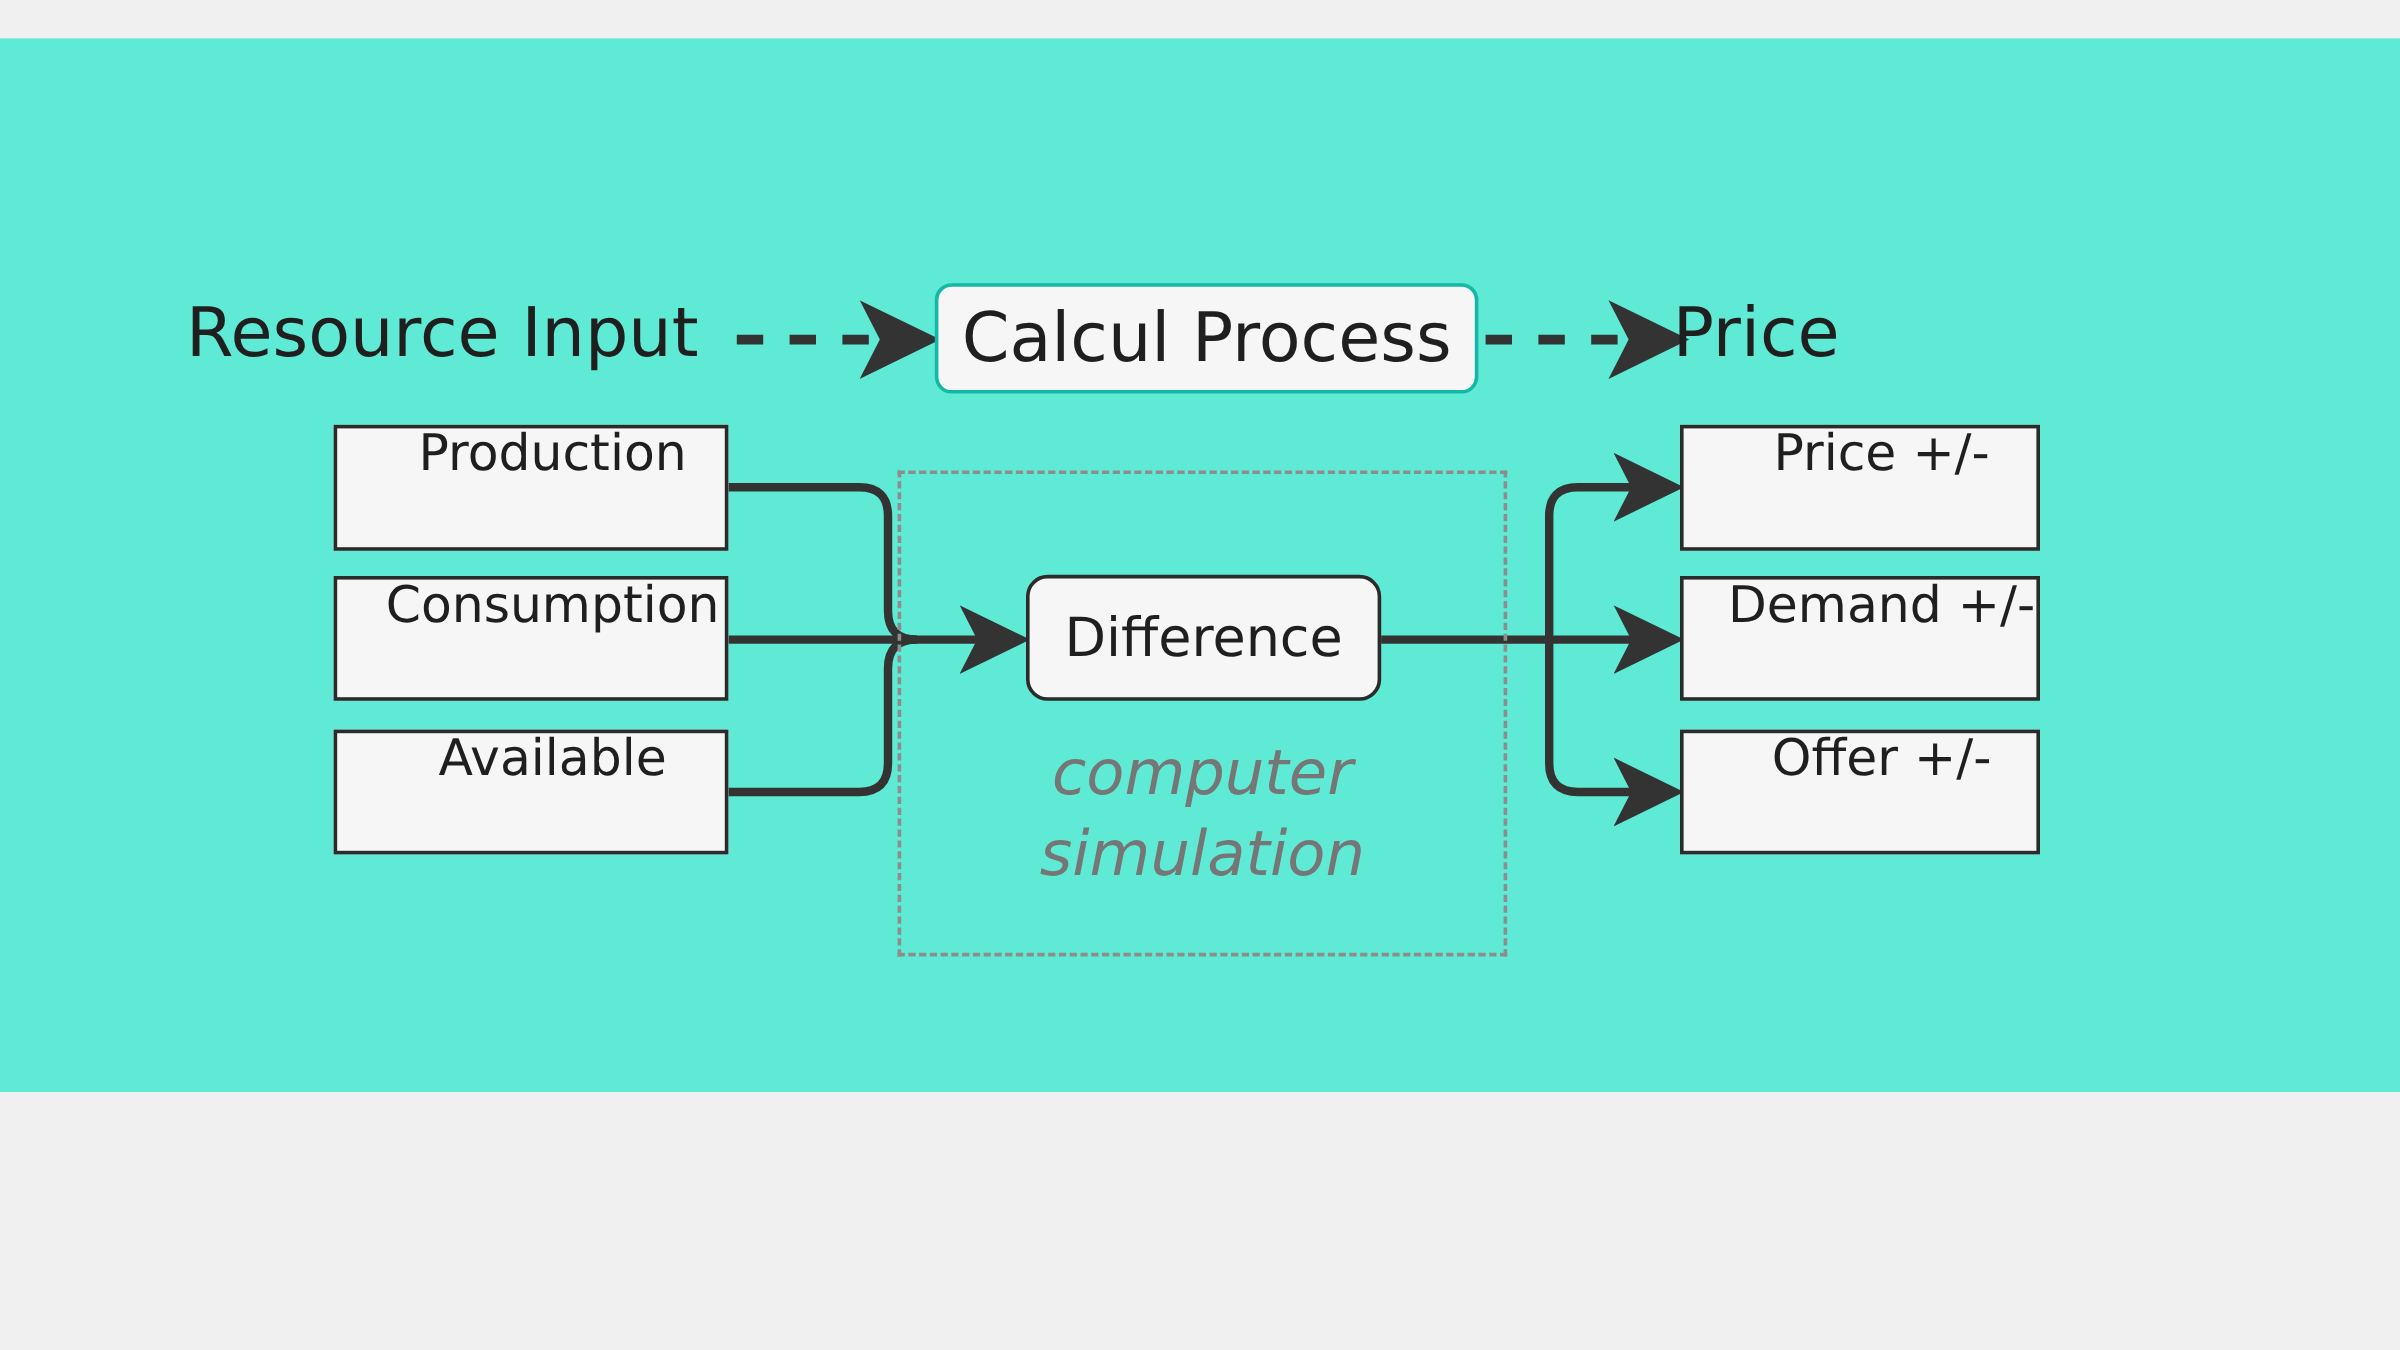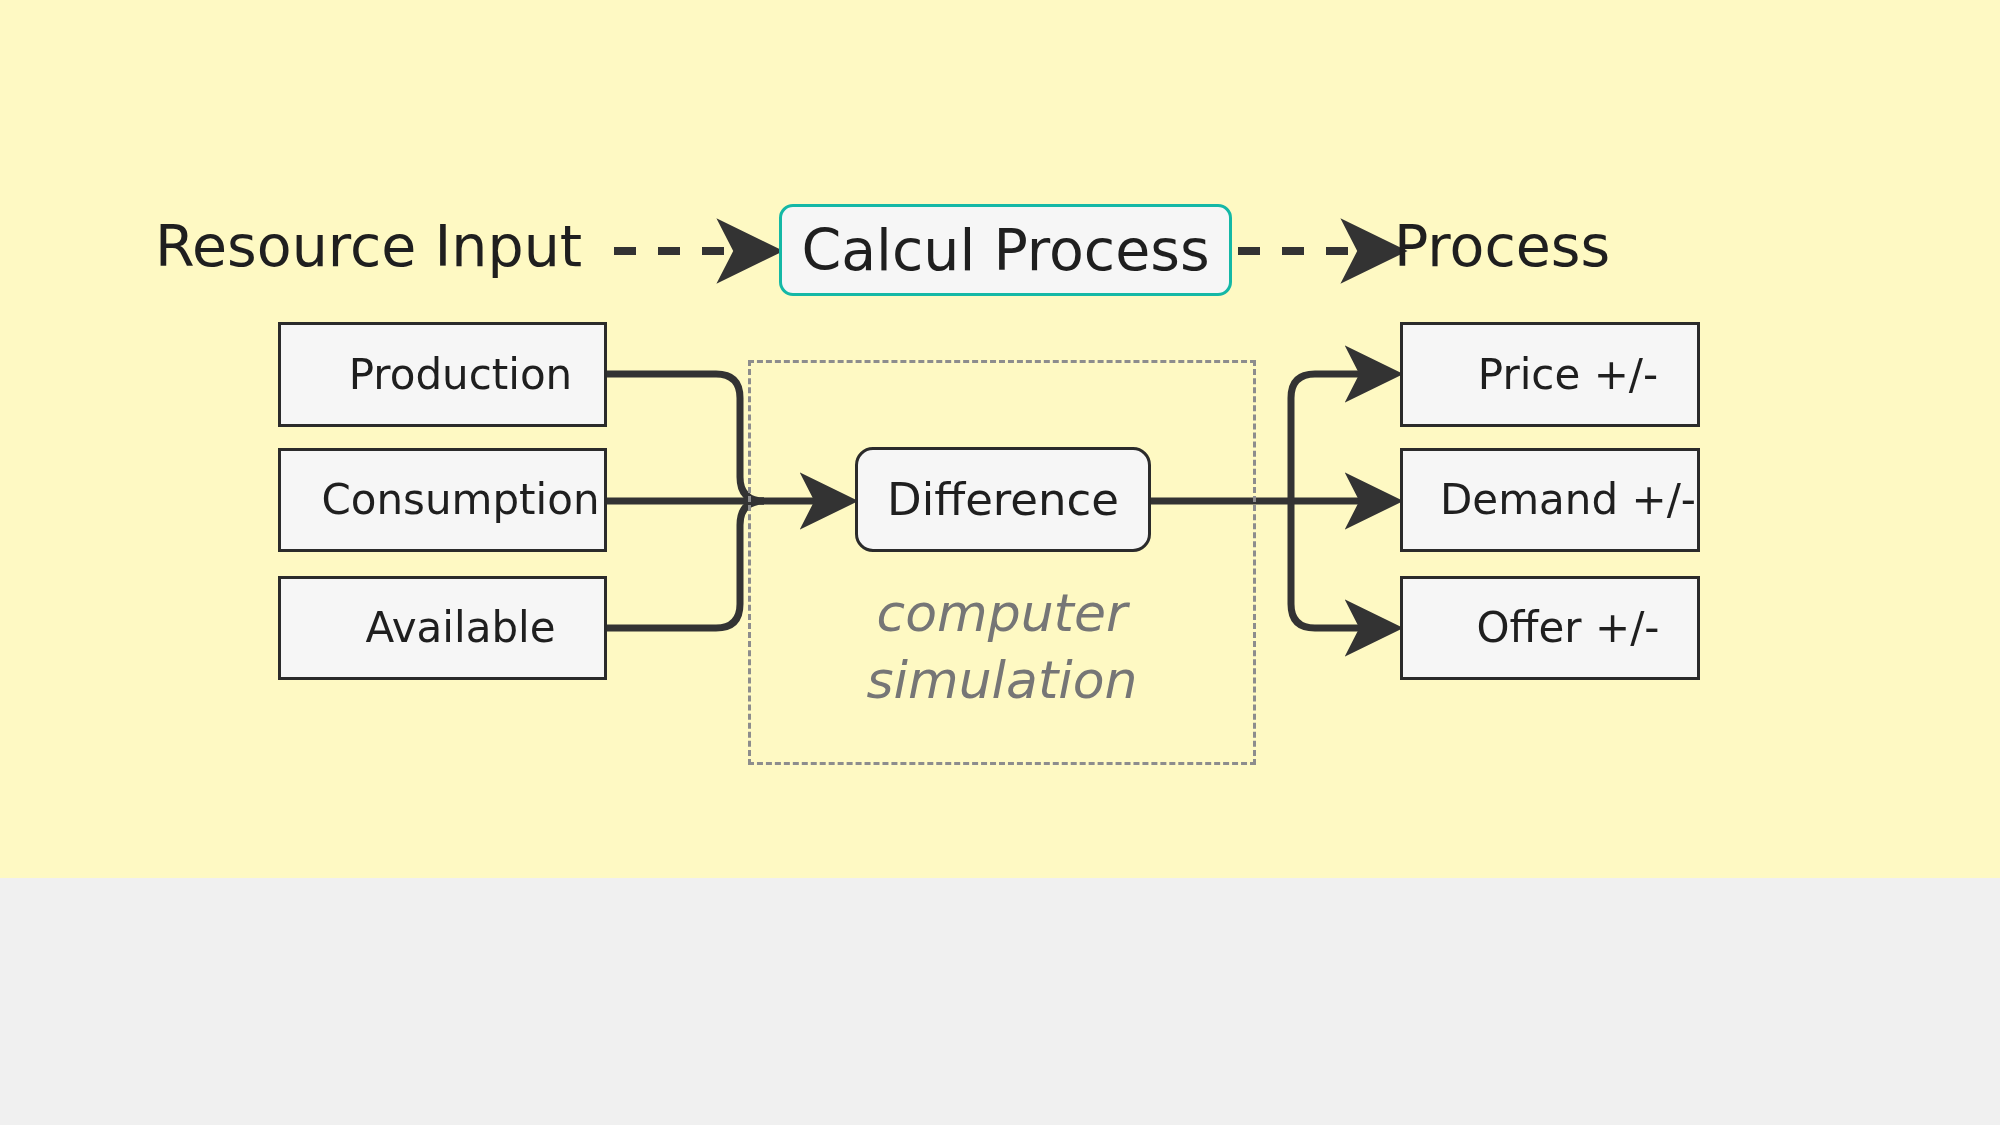--- a/index.html
+++ b/index.html
@@ -10,21 +10,22 @@
   body {
     width: 2000px;
     height: 1125px;
     font-family: "DejaVu Sans", sans-serif;
     overflow: hidden;
   }
   #stage {
     position: relative;
     width: 2000px;
     height: 878px;
-    background: #fef9c3;
+    background: #5eead4;
+    margin-top: 32px;
   }
   #wires {
     position: absolute;
     left: 0;
     top: 0;
     width: 2000px;
     height: 1125px;
     pointer-events: none;
   }
 
@@ -60,21 +61,20 @@
     white-space: nowrap;
   }
 
   
   .node-rect {
     position: absolute;
     box-sizing: border-box;
     background: #f6f6f6;
     border: 3px solid #2b2b2b;
     display: flex;
-    align-items: center;
     justify-content: center;
     padding-left: 36px;
   }
   .node-rect span {
     font-size: 42px;
     color: #1f1f1f;
     line-height: 1;
     white-space: nowrap;
   }
   
@@ -170,21 +170,21 @@
 
     <path d="M1291,501 V604 Q1291,628 1315,628 H1388" fill="none" stroke="#333333" stroke-width="7" stroke-linejoin="round" marker-end="url(#arrow-solid)"></path>
   </svg>
 
   <div class="hdr-label" id="hdr-resource-input">Resource Input</div>
 
   <div class="calcul-box" id="calcul-process-box">
     <span>Calcul Process</span>
   </div>
 
-  <div class="hdr-label" id="hdr-output">Process</div>
+  <div class="hdr-label" id="hdr-output">Price</div>
 
   <div class="node-rect" id="node-production">
     <span>Production</span>
   </div>
   <div class="node-rect" id="node-consumption">
     <span>Consumption</span>
   </div>
   <div class="node-rect" id="node-available">
     <span>Available</span>
   </div>

